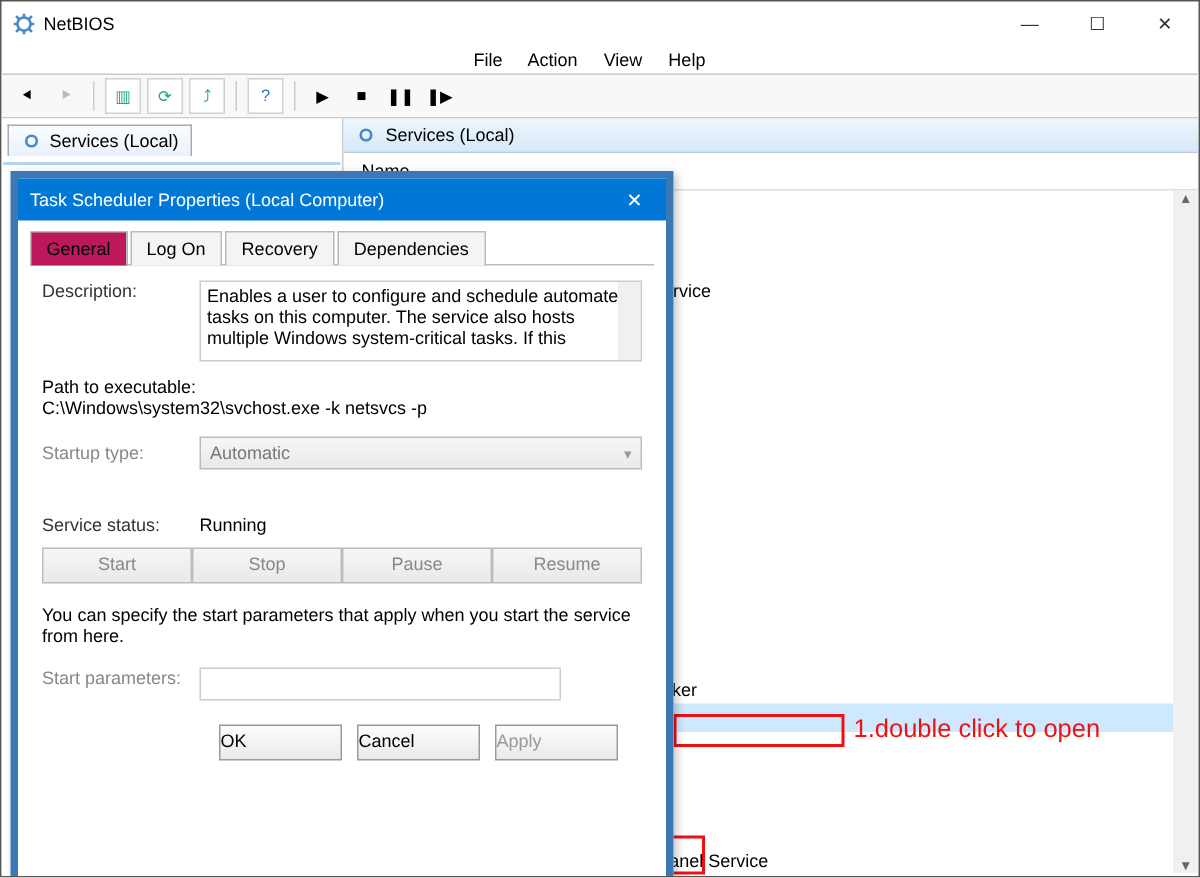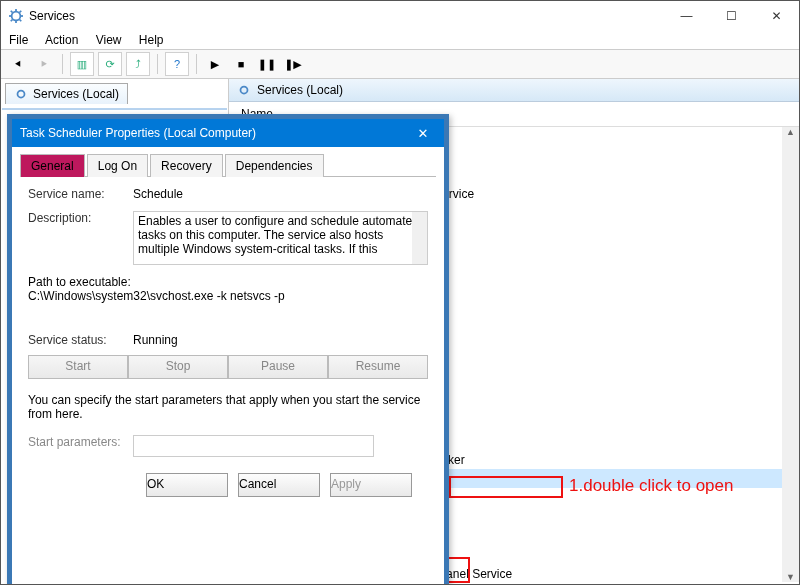--- a/index.html
+++ b/index.html
@@ -1,21 +1,21 @@
 <!DOCTYPE html>
 <html><head>
 <meta charset="utf-8">
 <style>
 html,body{margin:0;padding:0;font-family:"Segoe UI",Tahoma,sans-serif;font-size:12px;color:#000;background:#fff;}
 .window{width:800px;height:585px;border:1px solid #555;position:relative;overflow:hidden;box-sizing:border-box;}
 .titlebar{height:30px;display:flex;align-items:center;padding:0 0 0 8px;}
 .titlebar .title{flex:1;}
 .winbtns{display:flex;height:100%;}
 .winbtn{width:45px;display:flex;align-items:center;justify-content:center;color:#333;}
-.menubar{padding:2px 8px;}
+.menubar{padding:2px 8px;text-align:center;}
 .menubar span{margin-right:14px;}
 .toolbar{display:flex;align-items:center;gap:4px;padding:2px 6px;border-top:1px solid #ccc;border-bottom:1px solid #ccc;background:#f8f8f8;}
 .tbtn{width:22px;height:22px;border:1px solid #d0d0d0;background:#fff;display:flex;align-items:center;justify-content:center;font-size:11px;}
 .tbtn.plain{border:none;background:none;}
 .tsep{width:1px;height:20px;background:#ccc;margin:0 3px;}
 .body{display:flex;height:calc(100% - 80px);}
 .leftcol{width:227px;border-right:1px solid #ccc;background:#fff;}
 .tab-local{margin:4px;border:1px solid #aaa;border-bottom:none;padding:3px 8px;background:linear-gradient(#fafdff,#e8f2fb);display:inline-flex;align-items:center;gap:5px;}
 .leftcol .stripe{height:2px;background:#b7d3ef;margin:0 1px;}
 .rightcol{flex:1;display:flex;flex-direction:column;overflow:hidden;}
@@ -73,21 +73,21 @@
             <line x1="8" y1="13" x2="8" y2="16"></line>
             <line x1="0" y1="8" x2="3" y2="8"></line>
             <line x1="13" y1="8" x2="16" y2="8"></line>
             <line x1="2" y1="2" x2="4" y2="4"></line>
             <line x1="12" y1="12" x2="14" y2="14"></line>
             <line x1="12" y1="4" x2="14" y2="2"></line>
             <line x1="2" y1="14" x2="4" y2="12"></line>
           </g>
         </svg>
     </span>
-    <span class="title" style="margin-left:6px;">Services</span>
+    <span class="title" style="margin-left:6px;">NetBIOS</span>
     <div class="winbtns">
       <div class="winbtn">—</div>
       <div class="winbtn">☐</div>
       <div class="winbtn">✕</div>
     </div>
   </div>
 
   <div class="menubar">
     <span>File</span>
     <span>Action</span>
@@ -490,36 +490,38 @@
     </div>
     <div class="tabs">
       <div class="tab active">General</div>
       <div class="tab">Log On</div>
       <div class="tab">Recovery</div>
       <div class="tab">Dependencies</div>
     </div>
     <div class="dlg-body">
 
       <div class="frow">
-        <div class="flab">Service name:</div>
-        <div class="fval">Schedule</div>
-      </div>
-      <div class="frow">
         <div class="flab">Description:</div>
         <div class="fval">
           <div class="descbox">
             <span>Enables a user to configure and schedule automated tasks on this computer. The service also hosts multiple Windows system-critical tasks. If this</span>
             <div class="sc"></div>
           </div>
         </div>
       </div>
 
       <div>Path to executable:</div>
       <div style="margin-bottom:12px;">C:\Windows\system32\svchost.exe -k netsvcs -p</div>
 
+      <div class="startup">
+        <div class="flab dis">Startup type:</div>
+        <div class="sel">
+          <span>Automatic</span>
+        </div>
+      </div>
 
       <div class="status-row" style="margin-top:30px;">
         <div class="flab" style="width:105px;">Service status:</div>
         <div>Running</div>
       </div>
 
       <div class="btnrow">
         <div class="dbtn">Start</div>
         <div class="dbtn">Stop</div>
         <div class="dbtn">Pause</div>

